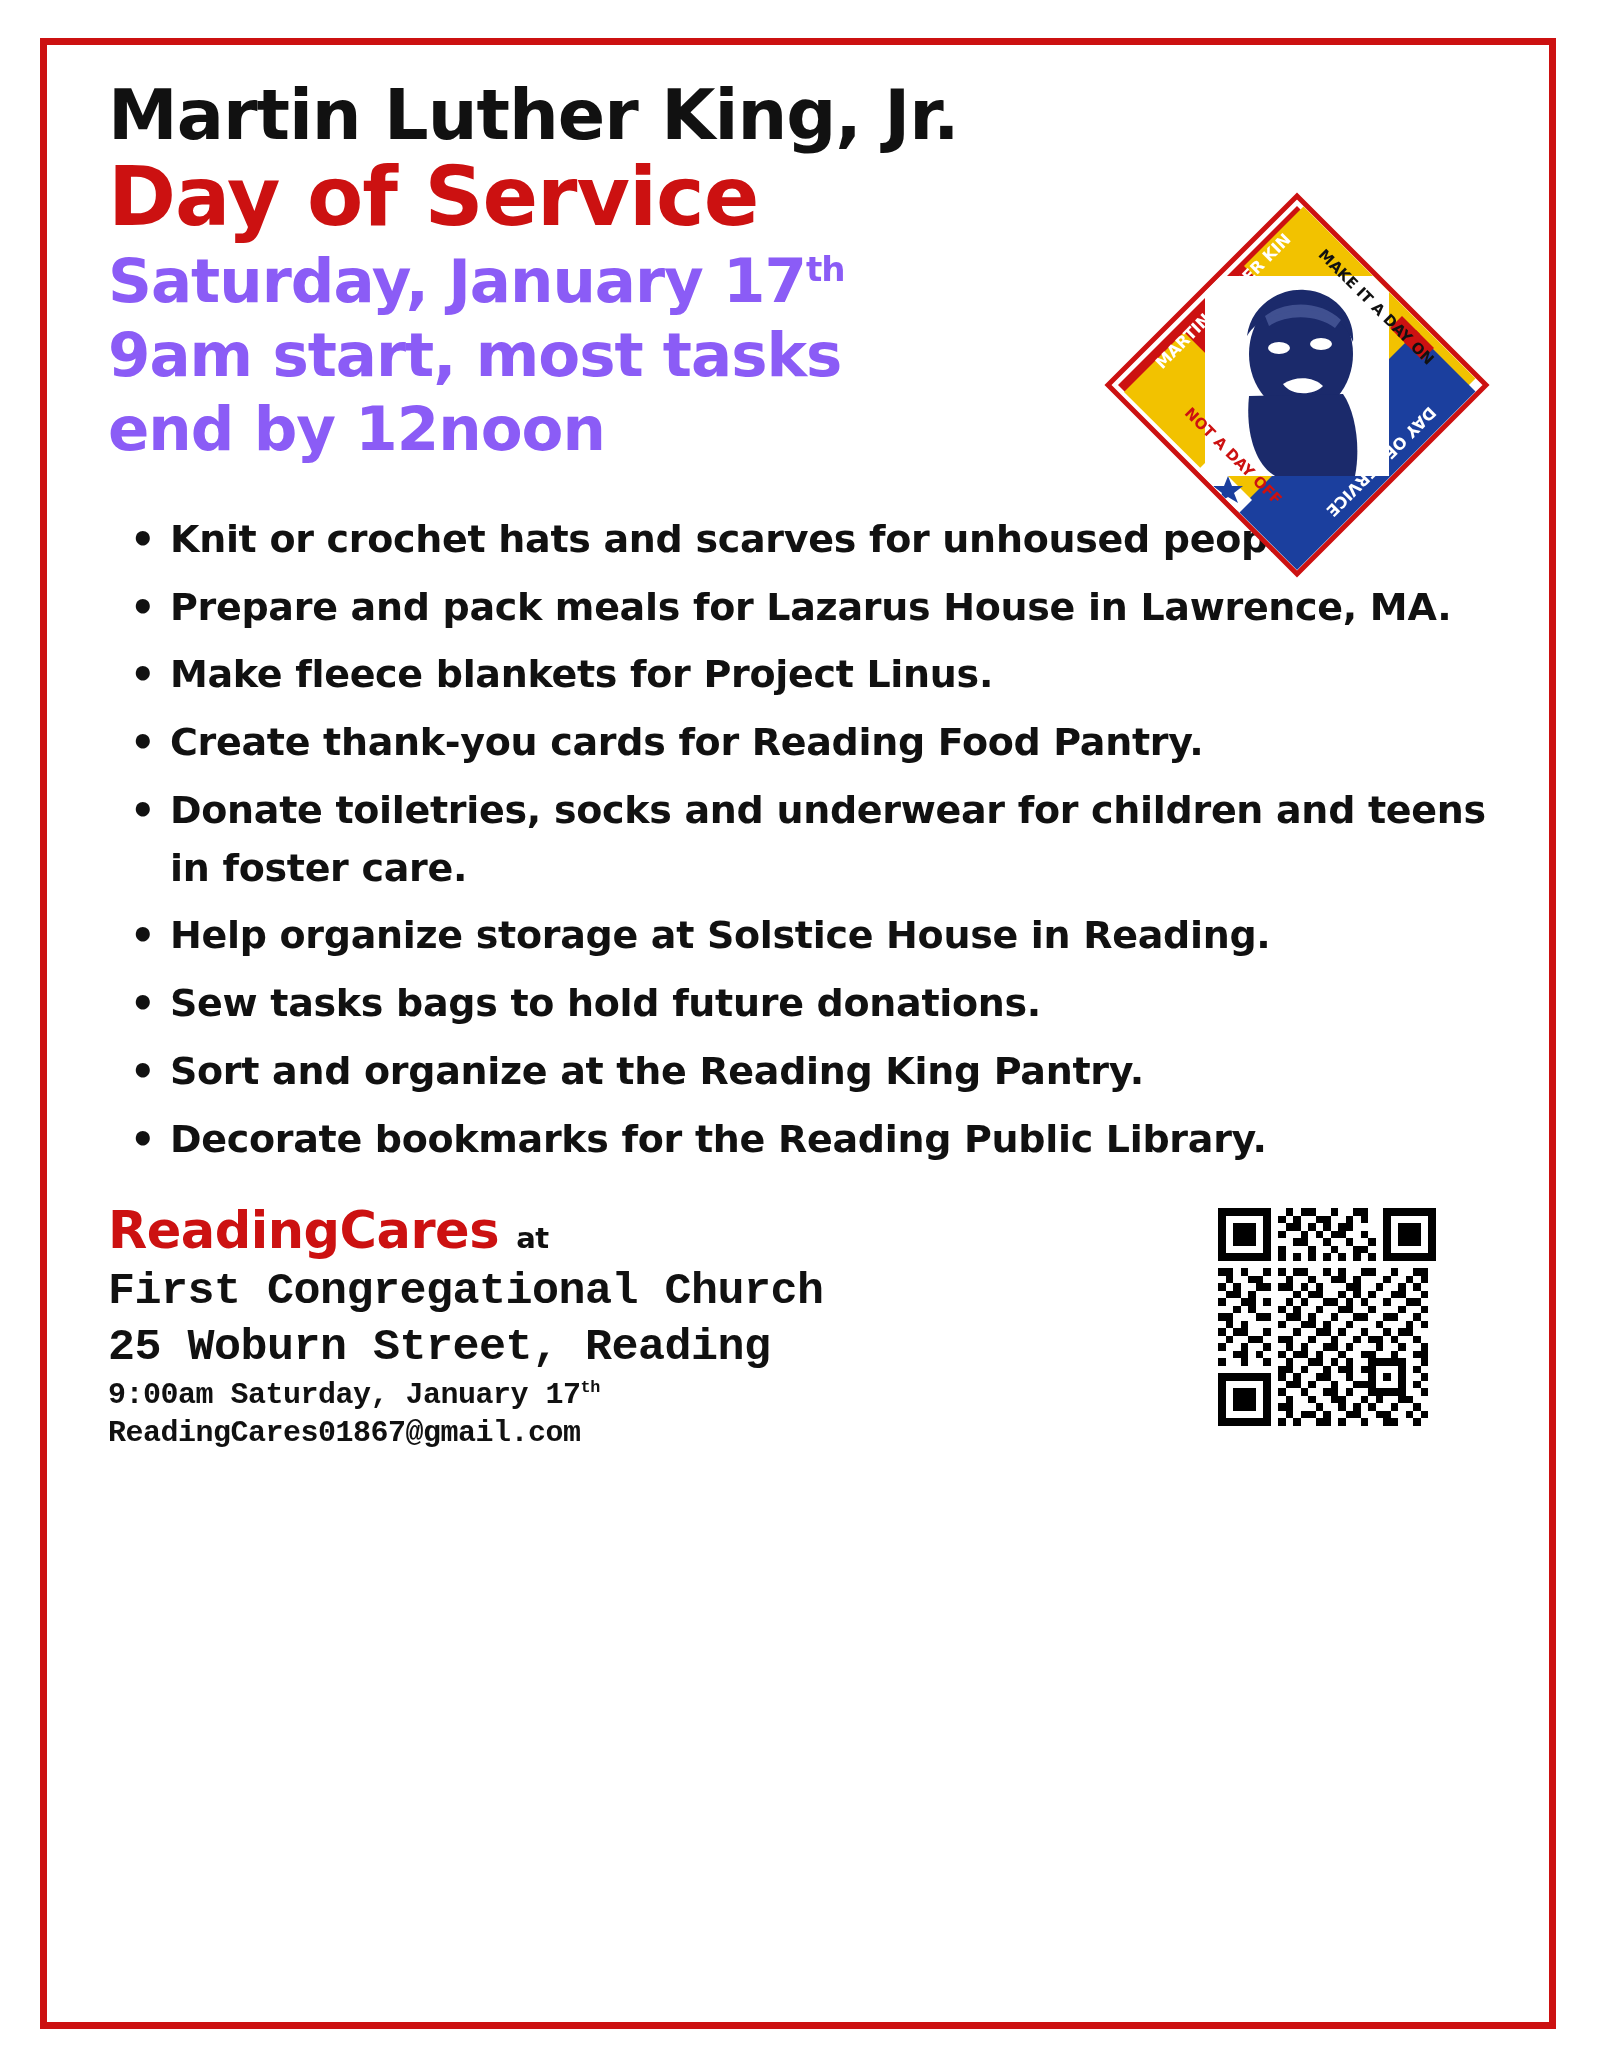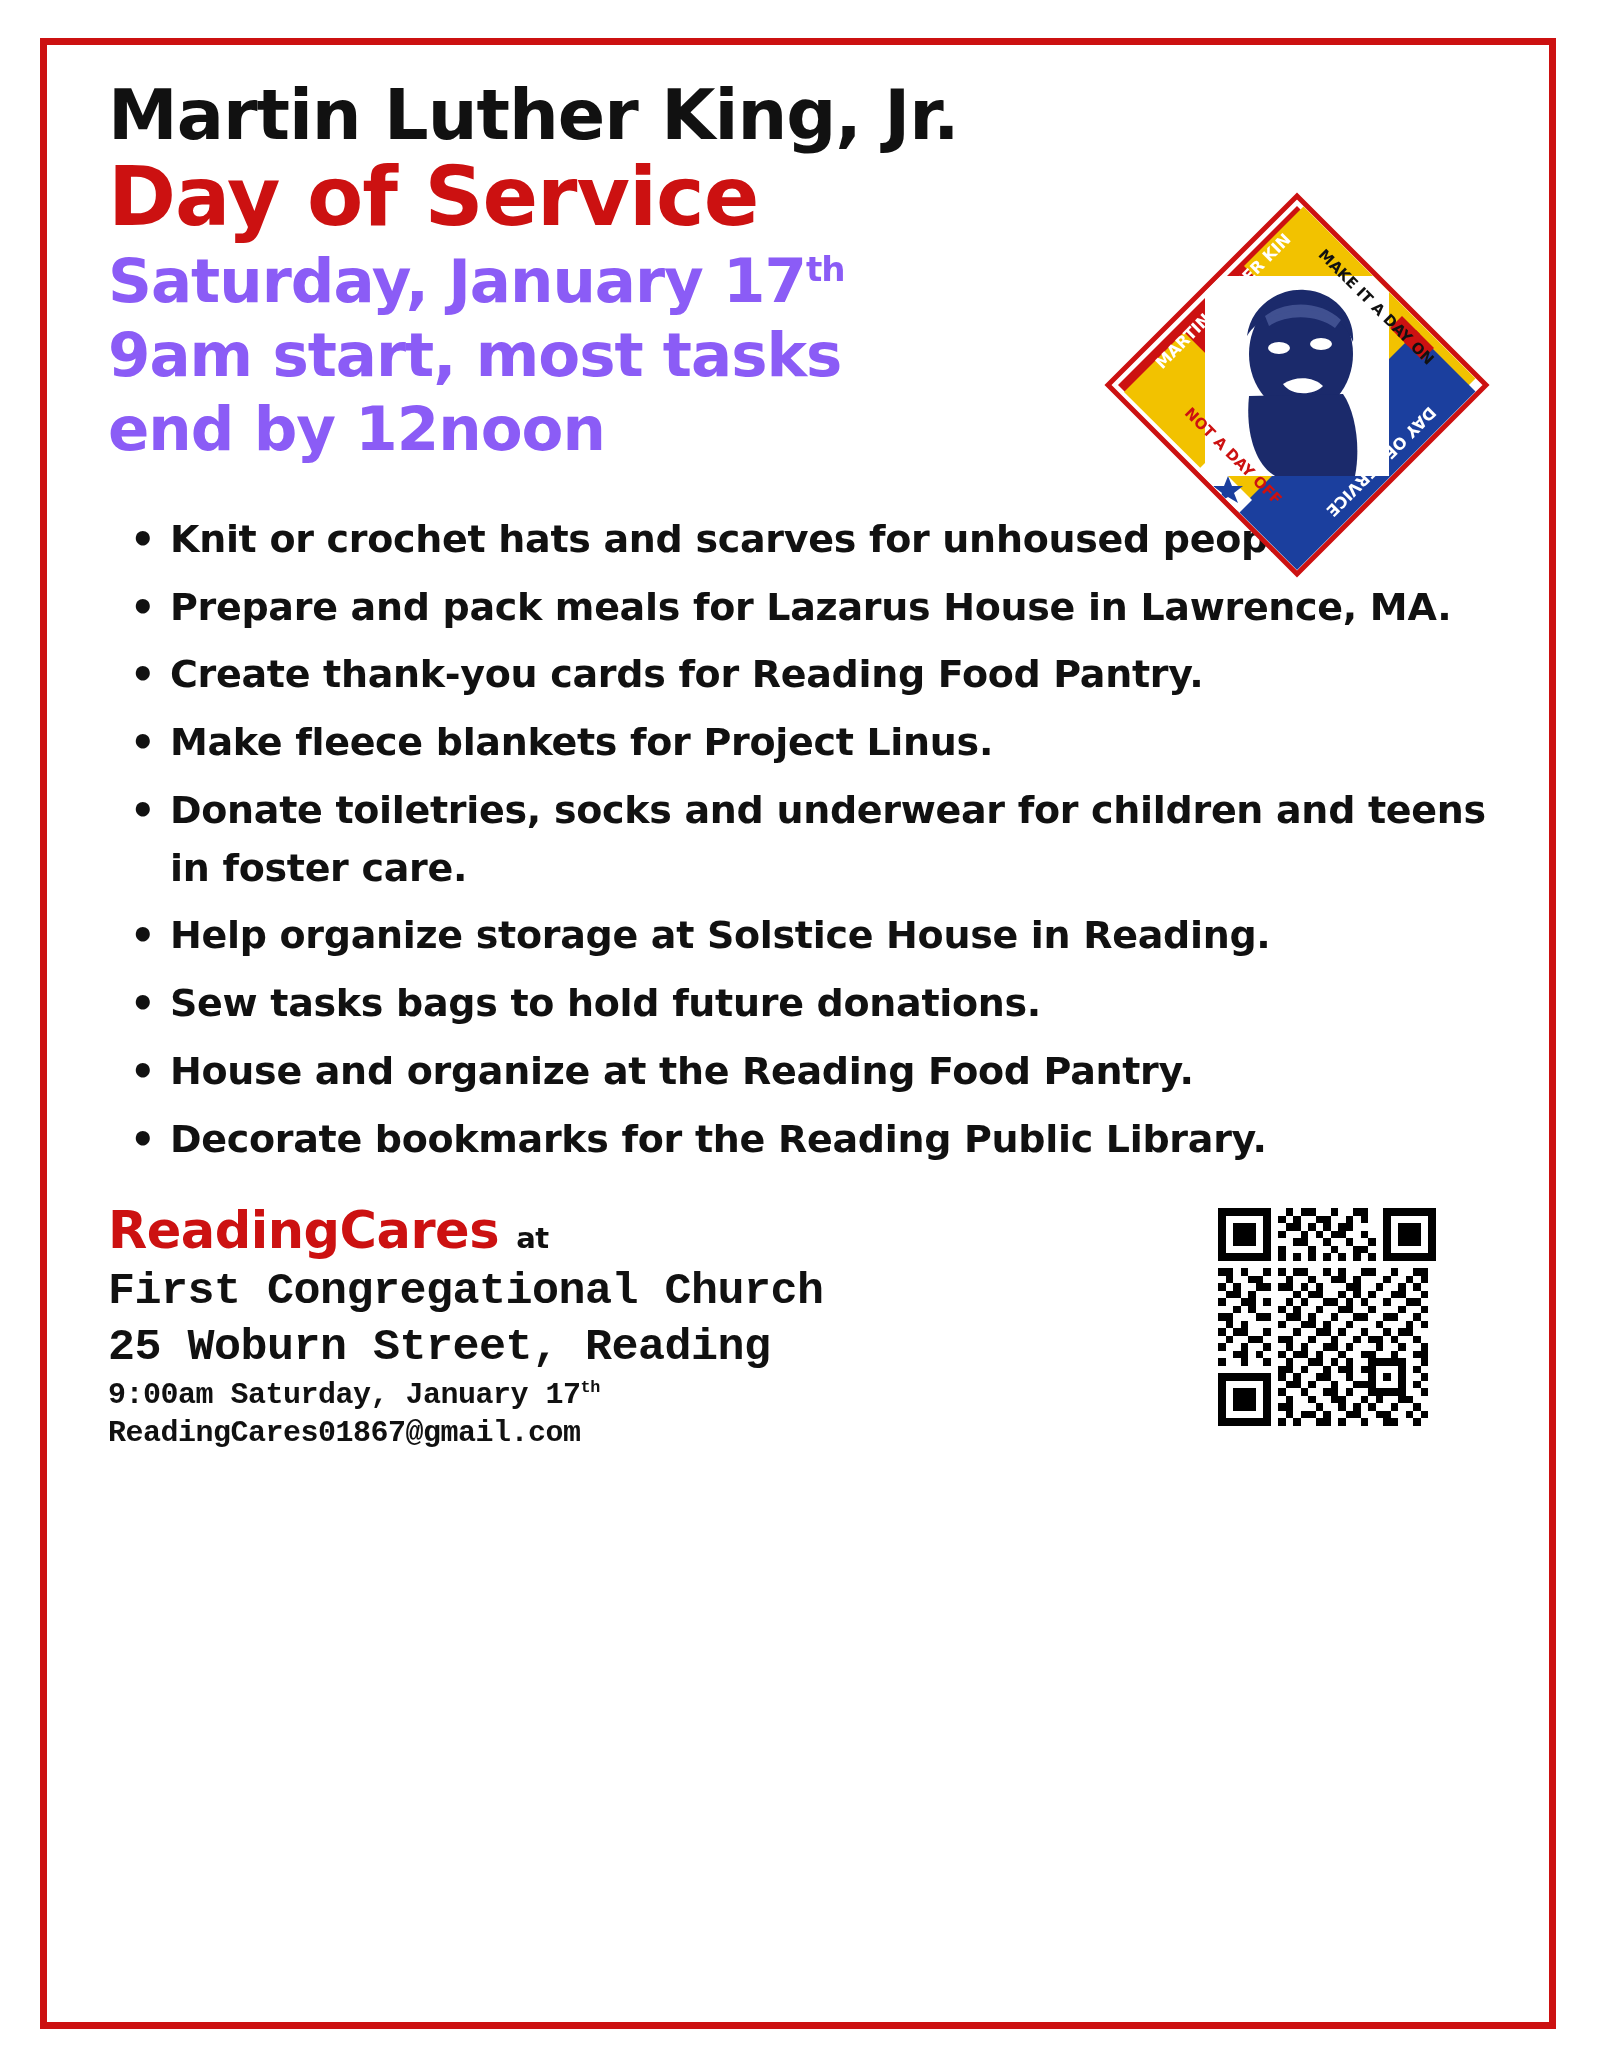--- a/index.html
+++ b/index.html
@@ -245,26 +245,26 @@
         </text>
         <text font-family="DejaVu Sans, sans-serif" font-size="16" font-weight="bold" fill="#ffffff">
           <textPath href="#arcBR" startOffset="8%">DAY OF SERVICE</textPath>
         </text>
       </svg>
     </div>
 
     <ul class="tasks">
       <li>Knit or crochet hats and scarves for unhoused people.</li>
       <li>Prepare and pack meals for Lazarus House in Lawrence, MA.</li>
+      <li>Make fleece blankets for Project Linus.</li>
       <li>Create thank-you cards for Reading Food Pantry.</li>
-      <li>Make fleece blankets for Project Linus.</li>
       <li>Donate toiletries, socks and underwear for children and teens in foster care.</li>
       <li>Help organize storage at Solstice House in Reading.</li>
       <li>Sew tasks bags to hold future donations.</li>
-      <li>House and organize at the Reading Food Pantry.</li>
+      <li>Sort and organize at the Reading King Pantry.</li>
       <li>Decorate bookmarks for the Reading Public Library.</li>
     </ul>
 
     <div class="footer">
       <div class="footer-lines">
         <div class="org-line"><span>ReadingCares</span> <span class="at">at</span></div>
         <div class="footer-line">First Congregational Church</div>
         <div class="footer-line">25 Woburn Street, Reading</div>
         <div class="footer-line small"><span>9:00am Saturday, January 17</span><span class="sup">th</span></div>
         <div class="footer-line small">ReadingCares01867@gmail.com</div>

